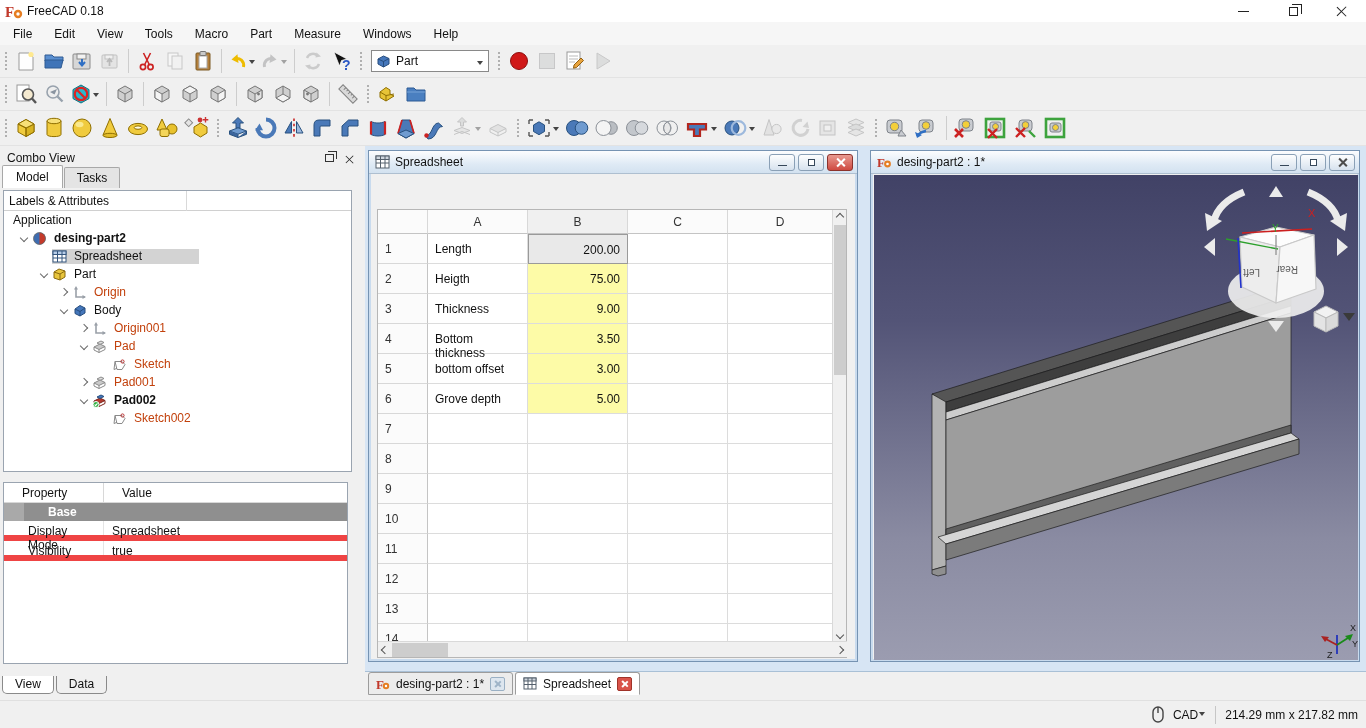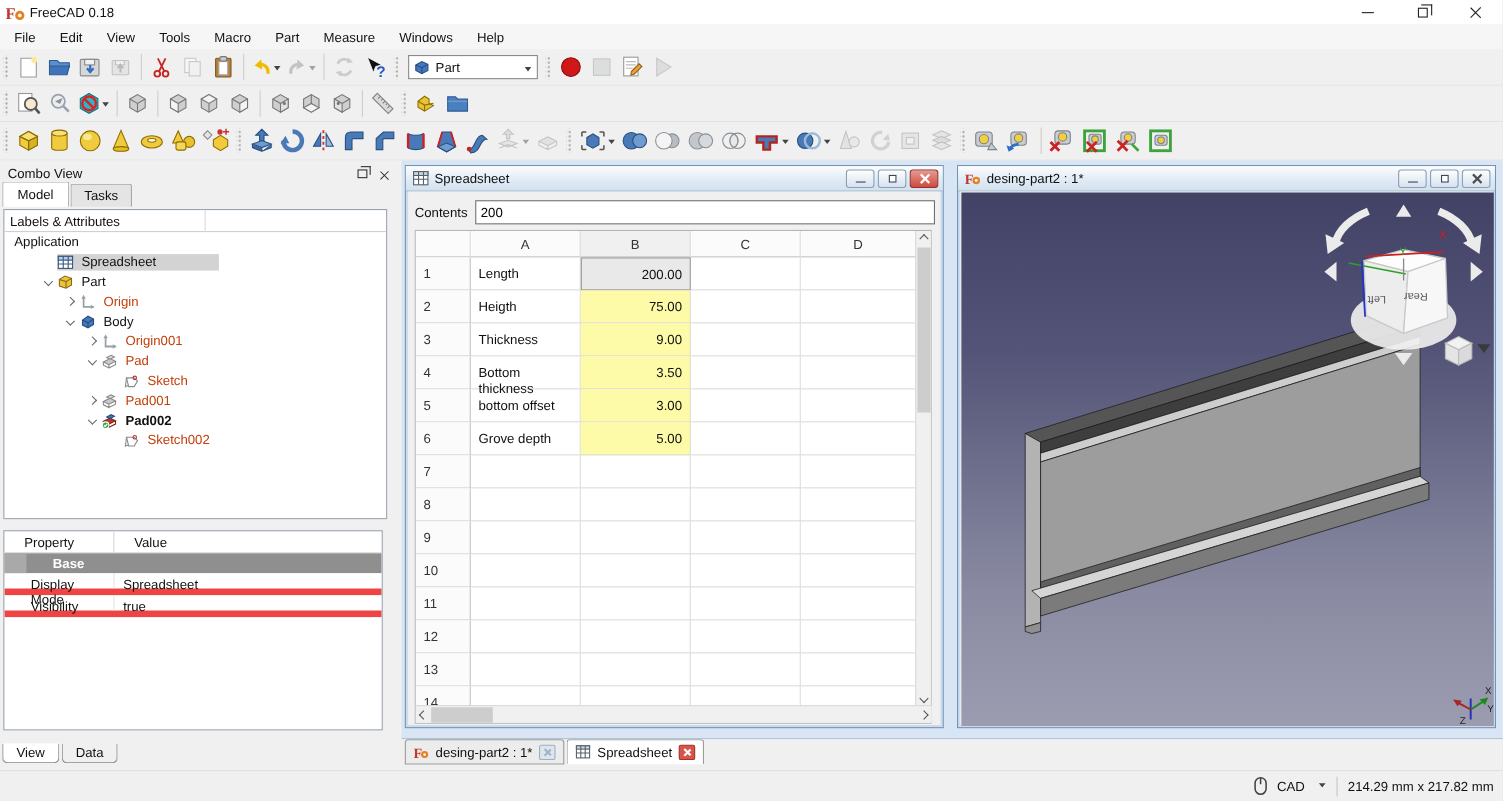--- a/index.html
+++ b/index.html
@@ -101,21 +101,21 @@
 .mtab.on{background:#fff;border-bottom-color:#fff}
 .tclose{width:15px;height:14px;border:1px solid #9ab0c4;border-radius:2px;background:#dde6ef;display:flex;align-items:center;justify-content:center}
 .tclose.red{background:#d9534a;border-color:#a03329}
 .tx{position:relative;width:7px;height:7px}
 .tx:before,.tx:after{content:"";position:absolute;left:3px;top:0;width:1.5px;height:8px;background:#9fb4c8}
 .tx:before{transform:rotate(45deg)}.tx:after{transform:rotate(-45deg)}
 .tclose.red .tx:before,.tclose.red .tx:after{background:#fff}
 
 #status{left:0;top:700px;width:1366px;height:28px;background:#f0f0f0;border-top:1px solid #e0e0e0;display:flex;align-items:center;justify-content:flex-end;gap:9px;padding-right:8px}
 .ssep{width:1px;height:18px;background:#c6c6c6}
-.navsel{display:flex;align-items:center;gap:12px}
+.navsel{display:flex;align-items:center;gap:0}
 </style>
 </head>
 <body>
 
 <div id="titlebar" class="abs">
   <span style="margin-left:5px;display:flex">
     <svg width="18" height="17">
         <text x="0" y="14" font-size="15" font-weight="bold" fill="#c1392b" font-family="Liberation Serif,serif">F</text>
         <circle cx="13" cy="11" r="4.2" fill="#e67e22"></circle>
         <circle cx="13" cy="11" r="1.7" fill="#fff"></circle>
@@ -601,20 +601,33 @@
   </div>
   <div class="cv-tabs abs">
     <span class="cvtab on">Model</span>
     <span class="cvtab">Tasks</span>
   </div>
   <div class="treebox abs">
     <div class="thead">Labels &amp; Attributes</div>
     <div class="trow" style="padding-left:6px">
         <span class="tlab">Application</span>
       </div>
+    <div class="trow" style="padding-left:12px">
+      <span class="exp">
+          <span class="chev op"></span>
+        </span>
+      <span class="ti">
+          <svg width="15" height="15">
+            <circle cx="7.5" cy="7.5" r="6" fill="#3e6db0"></circle>
+            <path d="M7.5 1.5a6 6 0 0 1 0 12z" fill="#c43a2a"></path>
+            <circle cx="7.5" cy="7.5" r="6" fill="none" stroke="#666" stroke-width=".8"></circle>
+          </svg>
+        </span>
+      <span class="tlab bold">desing-part2</span>
+    </div>
     <div class="trow" style="padding-left:32px">
       <span class="exp"></span>
       <span class="selrow">
           <span class="ti">
             <svg width="15" height="15">
               <rect x="1" y="2" width="13" height="11" fill="#fff" stroke="#35567e"></rect>
               <rect x="1" y="2" width="13" height="3.5" fill="#b7cde8" stroke="#35567e"></rect>
               <path d="M1 9h13M5.5 2v11M10 2v11" stroke="#35567e"></path>
             </svg>
           </span>
@@ -770,24 +783,20 @@
         <span class="cbtn">
             <span class="m"></span>
           </span>
         <span class="cbtn">
             <span class="r"></span>
           </span>
         <span class="cbtn close">
             <span class="cx"></span>
           </span>
       </span>
-    </div>
-    <div class="contents-row">
-      <span>Contents</span>
-      <input id="contents-input" value="200" style="">
     </div>
     <div class="gridwrap">
       <div class="cells">
         <div class="hc"></div>
         <div class="hc">A</div>
         <div class="hc" style="background:#f0f0f0">B</div>
         <div class="hc">C</div>
         <div class="hc">D</div>
 
         <div class="rh">1</div>

